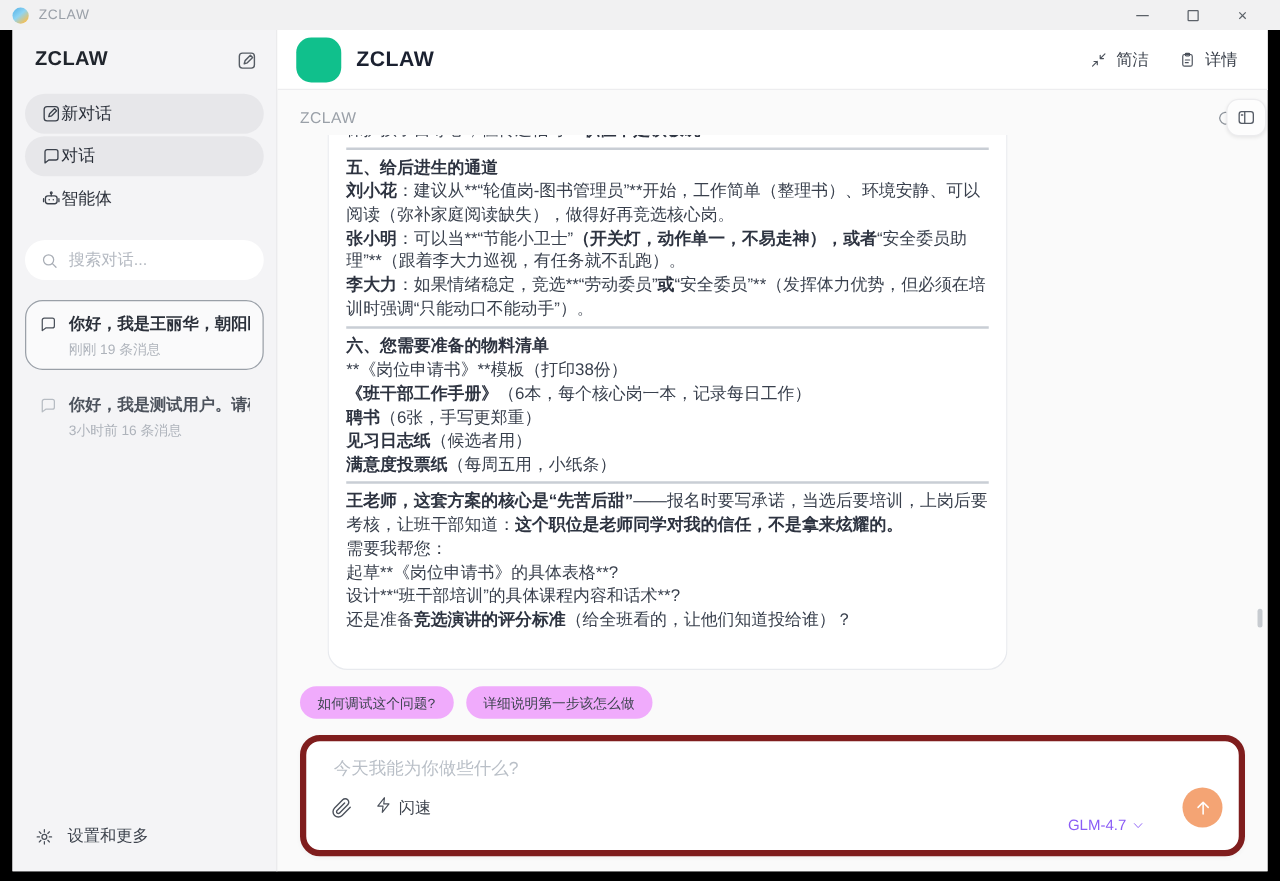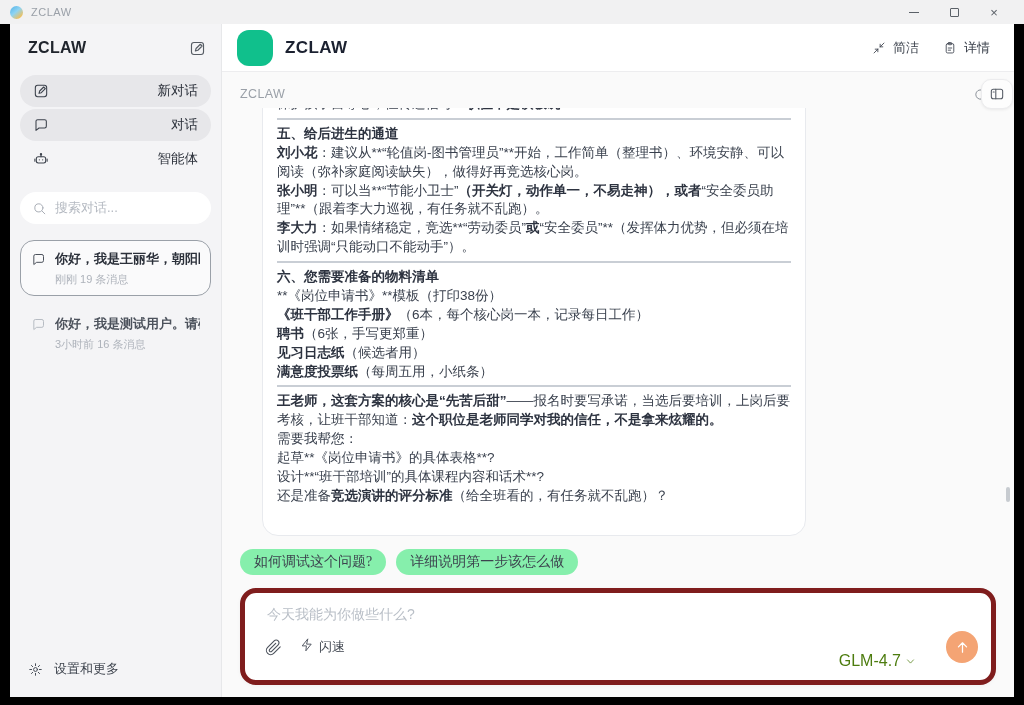--- a/index.html
+++ b/index.html
@@ -24,21 +24,21 @@
 
   
   .app { position:absolute; left:10px; top:24px; width:1004px; height:673px; display:flex; background:#fafafa; }
 
   
   .sidebar { width:212px; background:#f4f4f6; border-right:1px solid #e7e8ea; display:flex; flex-direction:column; flex-shrink:0; }
   .sb-head { display:flex; align-items:center; justify-content:space-between; padding:15px 15px 10px 18px; }
   .sb-title { font-size:16px; font-weight:700; color:#20252d; letter-spacing:.3px; }
   .sb-compose { color:#565c64; } .sb-compose svg { width:17px; height:17px; }
   .sb-nav { margin:8px 10px 0; display:flex; flex-direction:column; gap:2px; }
-  .nav-item { height:32px; border-radius:16px; display:flex; align-items:center; padding:0 13px; font-size:13.5px; color:#2b303a; cursor:default;justify-content:space-between; }
+  .nav-item { height:32px; border-radius:16px; display:flex; align-items:center; padding:0 13px; font-size:13.5px; color:#2b303a; cursor:default; }
   .nav-item.hl { background:#e7e7ea; }
   .nav-item .ic { color:#3c424c; } .nav-item .ic svg { width:16px; height:16px; }
   .sb-search { margin:17px 10px 0; height:32px; background:#fff; border-radius:16px; display:flex; align-items:center; gap:8px; padding:0 12px; }
   .sb-search .ic { color:#a9aeb6; } .sb-search .ic svg { width:15px; height:15px; }
   .sb-search-ph { font-size:13px; color:#b4b9c1; }
   .convs { margin:16px 10px 0; display:flex; flex-direction:column; gap:9px; }
   .conv { border-radius:14px; padding:9px 10px 8px; display:flex; gap:9px; align-items:flex-start; border:1px solid transparent; }
   .conv.sel { border-color:#9aa0a8; background:#fafafb; }
   .conv .ic { margin-top:2px; color:#4b515b; } .conv .ic svg { width:15px; height:15px; }
   .conv.dim .ic { color:#b7bcc3; }
@@ -66,29 +66,29 @@
   .panel-btn svg { width:16px; height:16px; }
 
   .msg-clip { position:absolute; left:40px; top:36px; width:544px; height:428px; overflow:hidden; }
   .bubble { position:absolute; left:0; right:0; top:-30px; bottom:0; background:#fff; border:1px solid #e8eaee; border-radius:16px; padding:16px 14px 12px; overflow:hidden; }
   .bubble p { font-size:13.5px; line-height:1.4; color:#39404d; }
   .bubble p b { font-weight:700; color:#2d3340; }
   .bubble .mhr { border:0; border-top:2px solid #c9ced5; margin:4px 0 5px; }
   .emoji { color:#f2a24b; }
 
   .chips { position:absolute; left:18px; top:477px; display:flex; gap:10px; }
-  .chip { height:26px; border-radius:13px; background:#86efac; display:flex; align-items:center; padding:0 14px; font-size:14px; color:#3c434e; border:none; font-family:Liberation Serif, serif; }
+  .chip { height:26px; border-radius:13px; background:#f0abfc; display:flex; align-items:center; padding:0 14px; font-size:11px; color:#3c434e; border:none; font-family:Liberation Mono, monospace; }
 
   .composer { position:absolute; left:18px; top:516px; width:756px; height:97px; background:#fff; border:5px solid #7f1d1d; border-radius:16px; box-shadow:0 1px 4px rgba(0,0,0,.04); display:flex; flex-direction:column; }
   .composer-ph { padding:13px 22px 0; font-size:14px; color:#b9bfc7; }
   .composer-row { margin-top:auto; display:flex; align-items:center; padding:0 13px 13px 20px; gap:18px; }
   .comp-ic { color:#4c525c; } .comp-ic svg { width:17px; height:17px; }
   .quick { display:flex; align-items:flex-start; gap:5px; font-size:13px; color:#3e444e; }
   .quick .ic svg { width:14px; height:14px; }
-  .model { margin-left:auto; display:flex; align-items:center; gap:4px; font-size:16px; color:#4d7c0f;margin-top:28px; }
+  .model { margin-left:auto; display:flex; align-items:center; gap:4px; font-size:12px; color:#8b5cf6;margin-top:28px; }
   .model .ic svg { width:11px; height:11px; }
   .send-btn { width:32px; height:32px; border-radius:50%; background:#f4a474; border:none; display:flex; align-items:center; justify-content:center; color:#fff; margin-left:12px; }
   .send-btn svg { width:15px; height:15px; stroke-width:2; }
 
   .scroll-thumb { position:absolute; left:784px; top:415px; width:4px; height:15px; border-radius:2px; background:#c7cbd0; }
 </style>
 </head>
 <body>
 
 <div class="titlebar">
@@ -251,21 +251,21 @@
               <p><span>**《岗位申请书》**模板（打印38份）</span></p>
               <p><b>《班干部工作手册》</b><span>（6本，每个核心岗一本，记录每日工作）</span></p>
               <p><b>聘书</b><span>（6张，手写更郑重）</span></p>
               <p><b>见习日志纸</b><span>（候选者用）</span></p>
               <p><b>满意度投票纸</b><span>（每周五用，小纸条）</span></p>
               <div class="mhr"></div>
               <p><b>王老师，这套方案的核心是“先苦后甜”</b><span>——报名时要写承诺，当选后要培训，上岗后要考核，让班干部知道：</span><b>这个职位是老师同学对我的信任，不是拿来炫耀的。</b></p>
               <p><span>需要我帮您：</span></p>
               <p><span>起草**《岗位申请书》的具体表格**?</span></p>
               <p><span>设计**“班干部培训”的具体课程内容和话术**?</span></p>
-              <p><span>还是准备</span><b>竞选演讲的评分标准</b><span>（给全班看的，有任务就不乱跑）？</span></p>
+              <p><span>还是准备</span><b>竞选演讲的评分标准</b><span>（给全班看的，让他们知道投给谁）？</span></p>
             </div>
         </div>
       </div>
 
       <div class="chips">
           <button class="chip">如何调试这个问题?</button>
           <button class="chip">详细说明第一步该怎么做</button>
         </div>
 
       <div class="composer">

